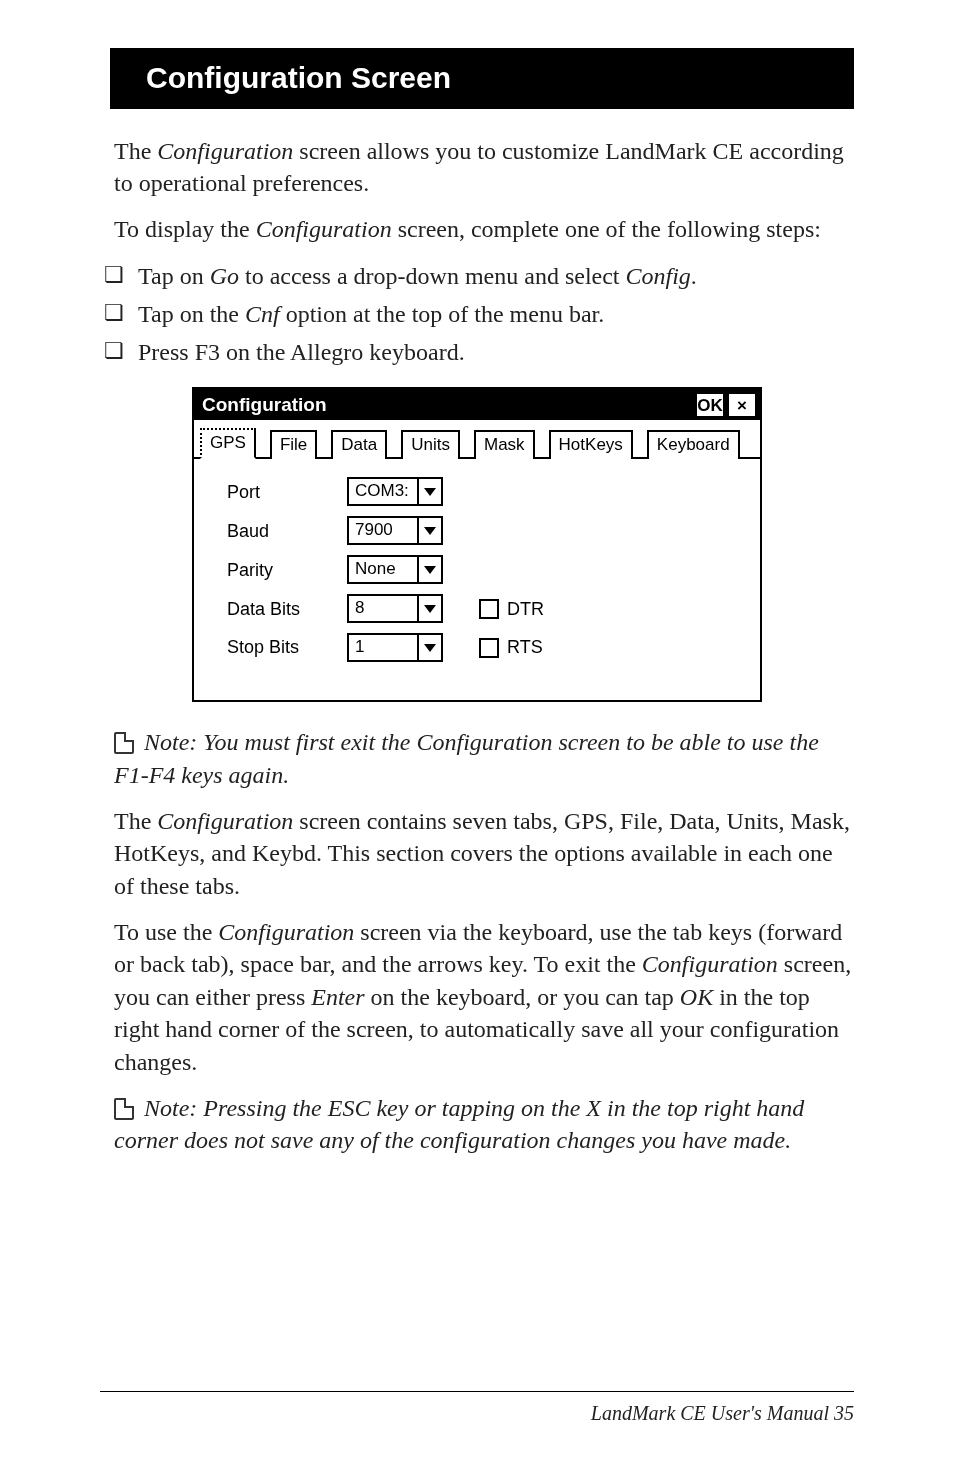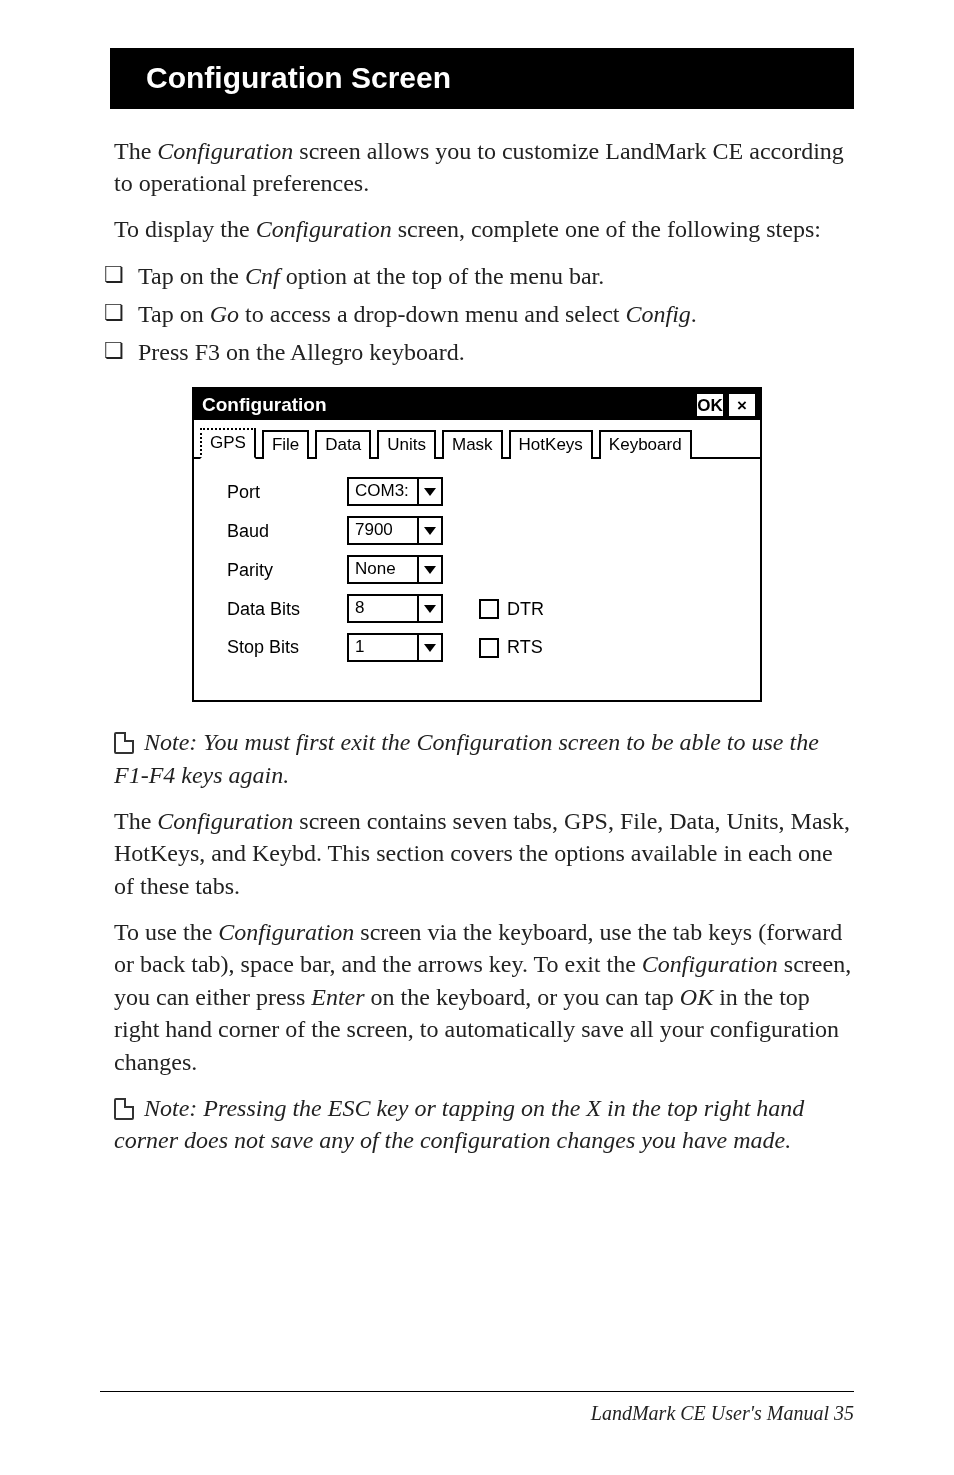--- a/index.html
+++ b/index.html
@@ -96,21 +96,21 @@
     margin-left: 4px;
     border: 1px solid #000;
   }
   .tb-x { font-family: Arial, sans-serif; }
 
   .tabs {
     display: flex;
     align-items: flex-end;
     padding: 6px 6px 0 6px;
     border-bottom: 2px solid #000;
-    gap: 4px;
+    gap: 12px;
   }
   .tab {
     border: 2px solid #000;
     border-bottom: none;
     padding: 2px 8px 2px 8px;
     font-size: 17px;
     margin-right: 2px;
     position: relative;
     top: 2px;
     background: #fff;
@@ -183,24 +183,24 @@
 <p>
   <span>The </span><span class="it">Configuration</span><span> screen allows you to customize LandMark CE according to operational preferences.</span>
 </p>
 
 <p>
   <span>To display the </span><span class="it">Configuration</span><span> screen, complete one of the following steps:</span>
 </p>
 
 <ul class="boxlist">
   <li>
-    <span>Tap on the </span><span class="it">Cnf</span><span> option at the top of the menu bar.</span>
+    <span>Tap on </span><span class="it">Go</span><span> to access a drop-down menu and select </span><span class="it">Config</span><span>.</span>
   </li>
   <li>
-    <span>Tap on </span><span class="it">Go</span><span> to access a drop-down menu and select </span><span class="it">Config</span><span>.</span>
+    <span>Tap on the </span><span class="it">Cnf</span><span> option at the top of the menu bar.</span>
   </li>
   <li>Press F3 on the Allegro keyboard.</li>
 </ul>
 
 <div class="shot-wrap">
   <div class="win">
     <div class="titlebar">
       <span>Configuration</span>
       <span class="spacer"></span>
       <span class="tb-btn">OK</span>

